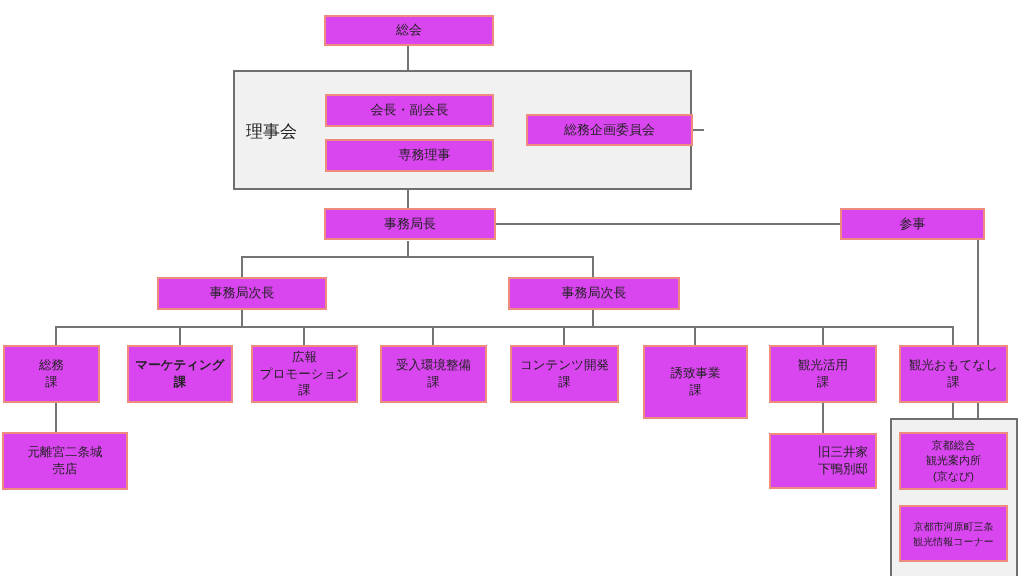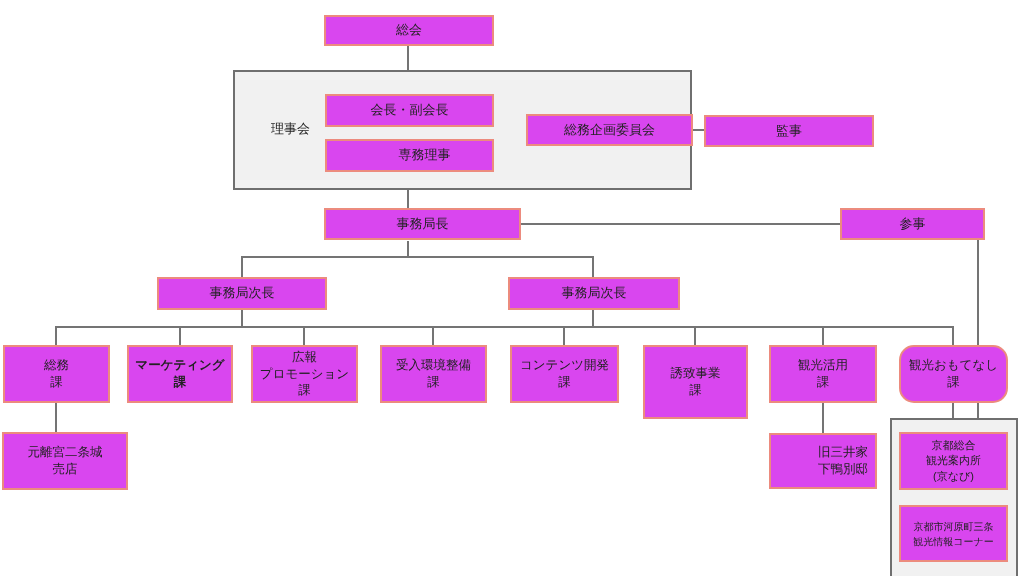--- a/index.html
+++ b/index.html
@@ -35,22 +35,22 @@
   .group{
     position:absolute;
     box-sizing:border-box;
     background:#f1f1f1;
     border:2px solid #6f6f6f;
     z-index:1;
   }
   .group-label{
     position:absolute;
     z-index:3;
-    font-size:13px;
-    text-align:right;
+    font-size:17px;
+    text-align:left;
   }
 </style>
 </head>
 <body>
 
 <div id="canvas">
 
   <div class="group" style="left:233px;top:70px;width:459px;height:120px;"></div>
   <div class="group" style="left:890px;top:418px;width:128px;height:165px;"></div>
 
@@ -89,41 +89,38 @@
   </div>
 
   <div class="node" style="left:325px;top:139px;width:169px;height:33px;padding-left:30px;">
     <span class="ln">専務理事</span>
   </div>
 
   <div class="node" style="left:526px;top:114px;width:167px;height:32px;">
     <span class="ln">総務企画委員会</span>
   </div>
 
-  <div class="node" style="left:704px;top:115px;width:170px;height:32px;">
-    <span class="ln">監事</span>
-  </div>
 
-  <div class="node" style="left:324px;top:208px;width:197px;height:32px;">
+  <div class="node" style="left:324px;top:208px;width:172px;height:32px;">
     <span class="ln">事務局長</span>
   </div>
 
   <div class="node" style="left:840px;top:208px;width:145px;height:32px;">
     <span class="ln">参事</span>
   </div>
 
   <div class="node" style="left:157px;top:277px;width:170px;height:33px;">
     <span class="ln">事務局次長</span>
   </div>
 
   <div class="node" style="left:508px;top:277px;width:172px;height:33px;">
     <span class="ln">事務局次長</span>
   </div>
 
-  <div class="node dept" style="left:3px;top:345px;width:107px;height:58px;">
+  <div class="node dept" style="left:3px;top:345px;width:97px;height:58px;">
     <span class="ln">総務</span>
     <span class="ln">課</span>
   </div>
   <div class="node dept" style="left:127px;top:345px;width:106px;height:58px;font-weight:bold;">
     <span class="ln">マーケティング</span>
     <span class="ln">課</span>
   </div>
   <div class="node dept" style="left:251px;top:345px;width:107px;height:58px;">
     <span class="ln">広報</span>
     <span class="ln">プロモーション</span>
@@ -138,21 +135,21 @@
     <span class="ln">課</span>
   </div>
   <div class="node dept" style="left:643px;top:345px;width:105px;height:74px;">
     <span class="ln">誘致事業</span>
     <span class="ln">課</span>
   </div>
   <div class="node dept" style="left:769px;top:345px;width:108px;height:58px;justify-content:center;">
     <span class="ln">観光活用</span>
     <span class="ln">課</span>
   </div>
-  <div class="node dept" style="left:899px;top:345px;width:109px;height:58px;border-radius:15px;">
+  <div class="node dept" style="left:899px;top:345px;width:109px;height:58px;">
     <span class="ln">観光おもてなし</span>
     <span class="ln">課</span>
   </div>
 
   <div class="node dept" style="left:2px;top:432px;width:126px;height:58px;">
     <span class="ln">元離宮二条城</span>
     <span class="ln">売店</span>
   </div>
 
   <div class="node dept" style="left:769px;top:433px;width:108px;height:56px;padding-left:40px;">

